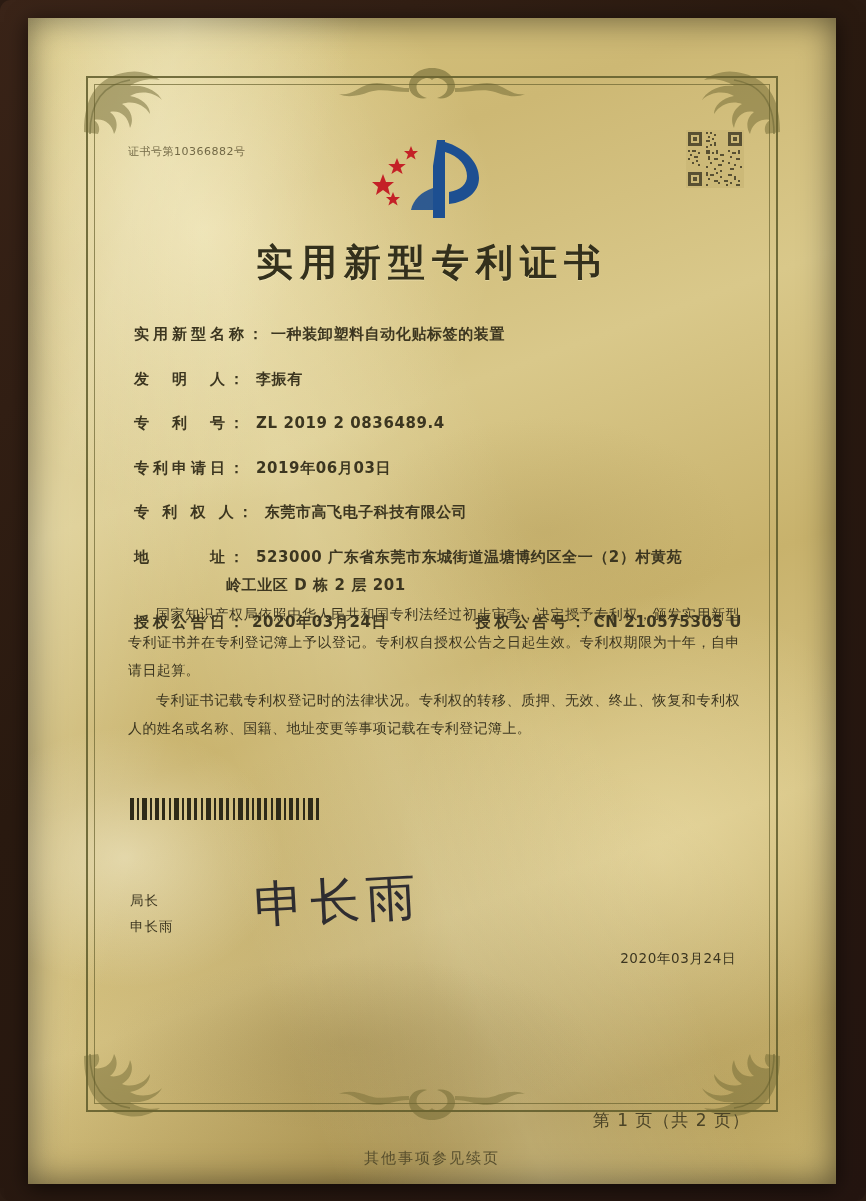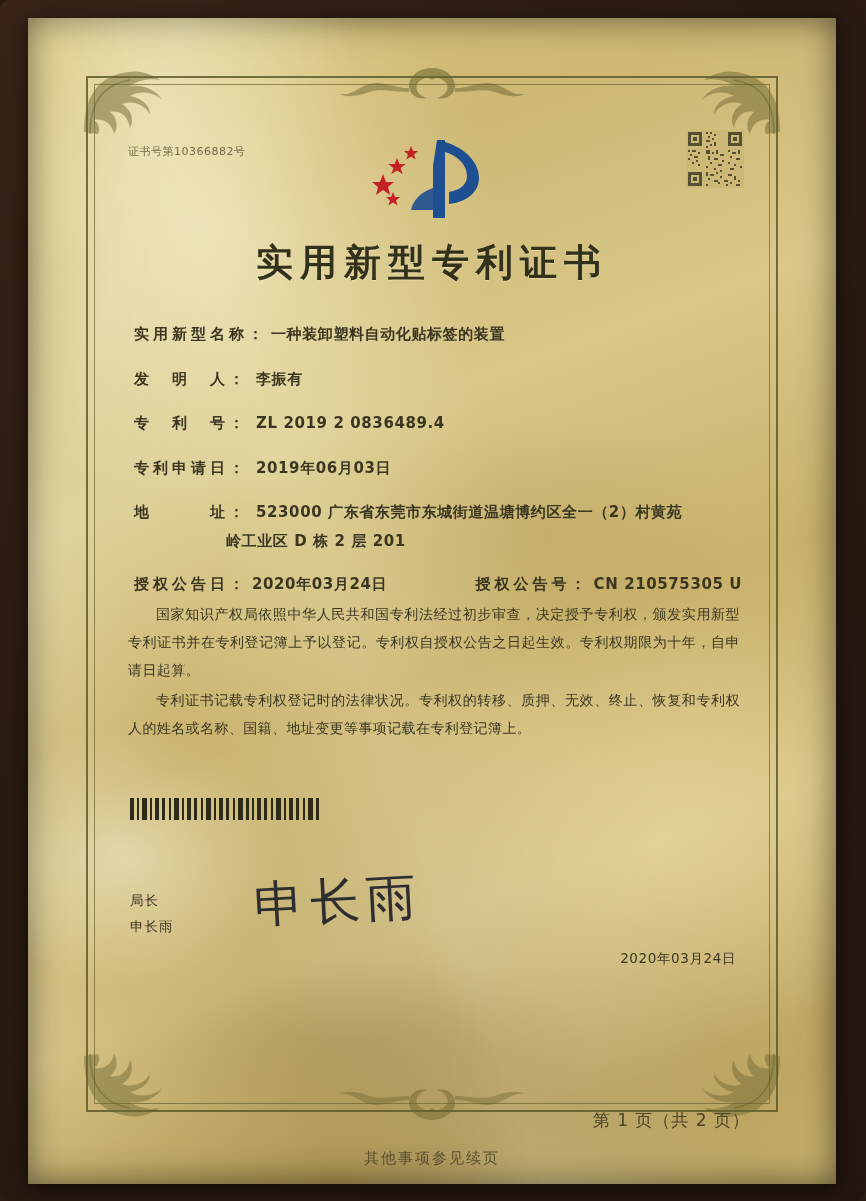--- a/index.html
+++ b/index.html
@@ -153,21 +153,21 @@
     flex: 1 1 auto;
     padding-left: 4px;
     letter-spacing: 0.6px;
   }
   .fvalue.ind {
     padding-left: 8px;
   }
   .faddr2 {
     padding-left: 92px;
     margin-top: -14px;
-    margin-bottom: 22px;
+    margin-bottom: 16px;
     letter-spacing: 0.6px;
   }
   .frow.two-col {
     margin-bottom: 6px;
   }
   .col-left { flex: 0 0 56%; display: flex; align-items: baseline; }
   .col-right { flex: 1 1 auto; display: flex; align-items: baseline; justify-content: space-between; }
 
   .body-text {
     position: absolute;
@@ -374,20 +374,24 @@
         <div class="frow">
           <span class="flabel">专　利　号：</span>
           <span class="fvalue ind">ZL 2019 2 0836489.4</span>
         </div>
 
         <div class="frow">
           <span class="flabel">专利申请日：</span>
           <span class="fvalue ind">2019年06月03日</span>
         </div>
 
+        <div class="frow">
+          <span class="flabel">专 利 权 人：</span>
+          <span class="fvalue ind">东莞市高飞电子科技有限公司</span>
+        </div>
 
         <div class="frow">
           <span class="flabel">地　　　址：</span>
           <span class="fvalue ind">523000 广东省东莞市东城街道温塘博约区全一（2）村黄苑</span>
         </div>
         <div class="faddr2">岭工业区 D 栋 2 层 201</div>
 
         <div class="frow two-col">
           <span class="col-left">
             <span class="flabel">授权公告日：</span>

